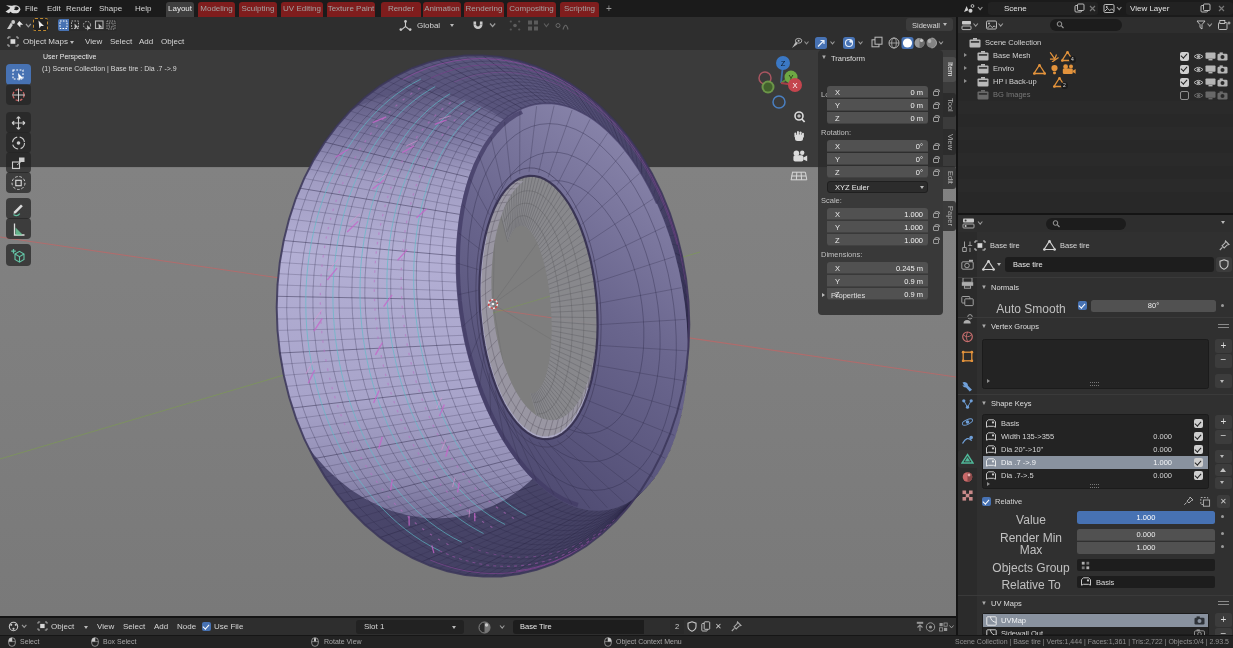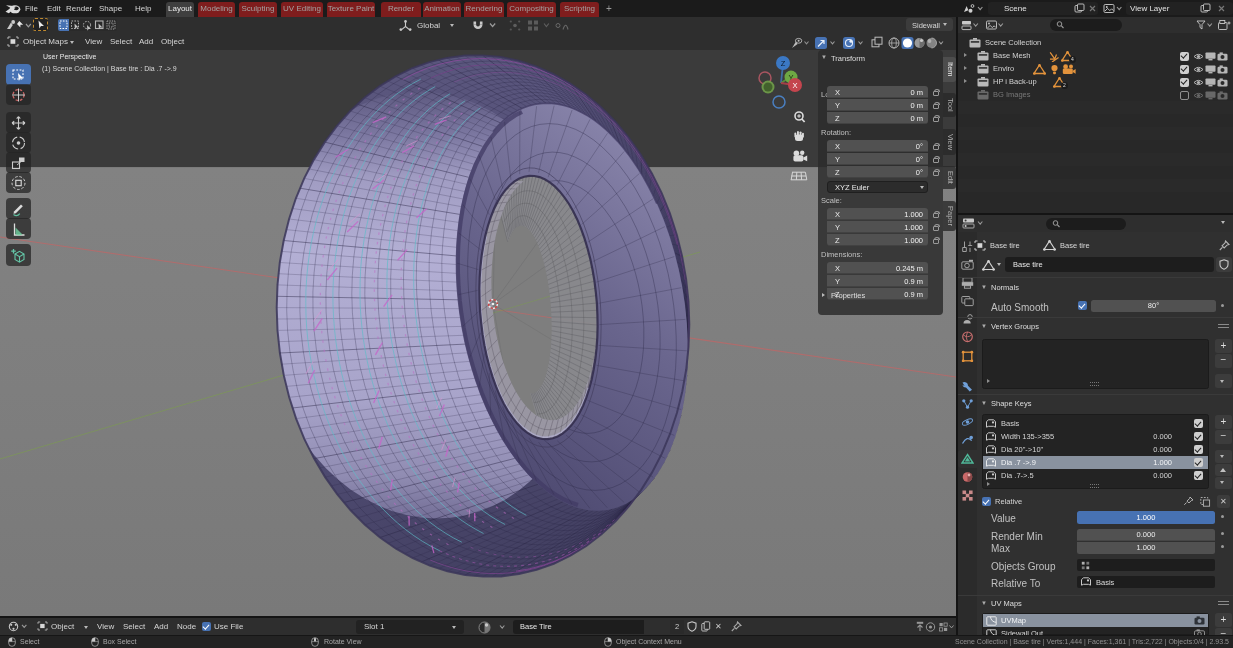--- a/index.html
+++ b/index.html
@@ -5,21 +5,21 @@
  font-family:"Liberation Sans",sans-serif;-webkit-font-smoothing:antialiased}
 .abs{position:absolute}
 .t{font-size:8px;color:#d6d6d6;white-space:nowrap}
 .ts{font-size:7.5px;color:#cccccc;white-space:nowrap}
 .tt{font-size:7px;color:#c6c6c6;white-space:nowrap}
 .tab{position:absolute;font-size:8px;color:#a2a2a2;text-align:center;border-radius:3px 3px 0 0;background:#7f1d1d;line-height:14px;top:2px;height:15px}
 .tab.on{background:#3f3f3f;color:#e8e8e8}
 .fld{background:#515151;color:#eee;font-size:7.5px;text-align:center;position:absolute}
 .dk{background:#1d1d1d;border-radius:2px;color:#dfdfdf;font-size:7.5px;position:absolute}
 .lbl{font-size:7.5px;color:#c0c0c0;position:absolute;white-space:nowrap}
-.lblr{font-size:10px;color:#c0c0c0;position:absolute;white-space:nowrap;text-align:left}
+.lblr{font-size:12px;color:#c0c0c0;position:absolute;white-space:nowrap;text-align:center}
 .hdr{font-size:7.5px;color:#dedede;position:absolute;white-space:nowrap}
 .arr{display:inline-block;width:0;height:0;position:absolute}
 .av{border-left:2.8px solid transparent;border-right:2.8px solid transparent;border-top:3.6px solid #bababa}
 .ar{border-top:2.8px solid transparent;border-bottom:2.8px solid transparent;border-left:3.6px solid #bababa}
 .chk{width:9px;height:9px;border-radius:2px;background:#4772b3;position:absolute}
 .chk:after{content:"";position:absolute;left:2.1px;top:0.6px;width:2.8px;height:5px;
  border:solid #fff;border-width:0 1.4px 1.4px 0;transform:rotate(42deg)}
 .wchk{width:9px;height:9px;border-radius:2px;background:#cfcfcf;position:absolute}
 .wchk:after{content:"";position:absolute;left:2.1px;top:0.6px;width:2.8px;height:5px;
  border:solid #222;border-width:0 1.4px 1.4px 0;transform:rotate(42deg)}

